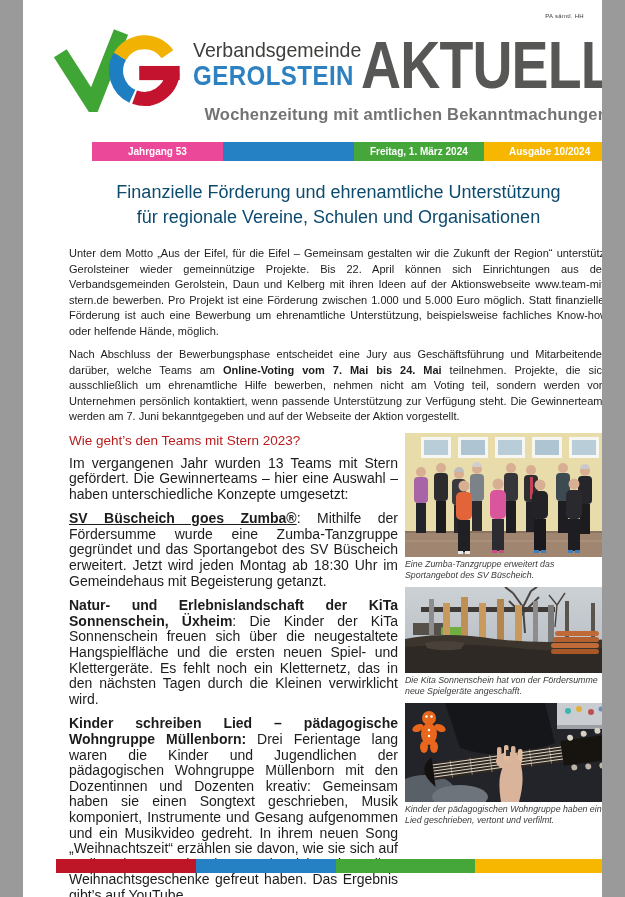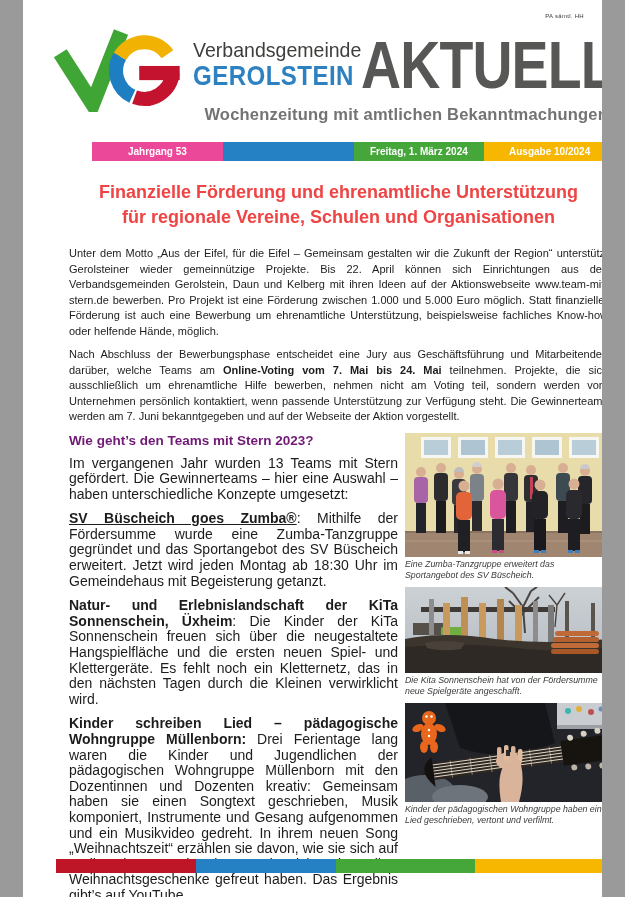--- a/index.html
+++ b/index.html
@@ -19,26 +19,26 @@
   .masthead{position:absolute;left:338px;top:36px;font-size:66px;font-weight:700;color:#575756;
             line-height:58px;letter-spacing:-1px;white-space:nowrap;
             transform:scaleX(.84);transform-origin:left;}
   .subtitle{position:absolute;left:46px;top:105px;width:539px;text-align:right;
             font-size:16.5px;font-weight:700;color:#737373;letter-spacing:.2px;}
   .info-bar{position:absolute;left:33px;top:142px;width:559px;height:19px;display:flex;}
   .info-bar .seg{flex:1;text-align:center;font-size:10px;font-weight:700;color:#fff;line-height:19px;
                  white-space:nowrap;overflow:hidden;}
   
   .main{position:absolute;left:46px;top:176px;width:539px;}
-  .headline{font-size:18px;font-weight:700;line-height:25px;text-align:center;color:#ef4444;
+  .headline{font-size:18px;font-weight:400;line-height:25px;text-align:center;color:#0c4a6e;
             margin:4px 0 16px;}
   .intro p{margin:0 0 8px;text-align:justify;font-size:11px;line-height:15.5px;hyphens:auto;}
   .columns{display:flex;gap:7px;margin-top:3px;align-items:flex-start;}
   .col-left{width:329px;}
-  .col-left h2{font-size:13.5px;font-weight:700;color:#701a75;margin:0 0 8px;}
+  .col-left h2{font-size:13.5px;font-weight:400;color:#b91c1c;margin:0 0 8px;}
   .col-left p{margin:0 0 9px;text-align:justify;font-size:14px;line-height:15.6px;hyphens:auto;}
   .col-right{width:203px;}
   .col-right figure{margin:0 0 6px;}
   .col-right svg{display:block;width:203px;}
   .col-right figcaption{font-size:8.8px;font-style:italic;line-height:11px;color:#3a3a38;margin-top:2px;}
   
   .footer-bar{position:absolute;left:33px;top:859px;width:559px;height:14px;display:flex;}
   .footer-bar .fseg{flex:1;height:100%;}
 </style>
 </head>

